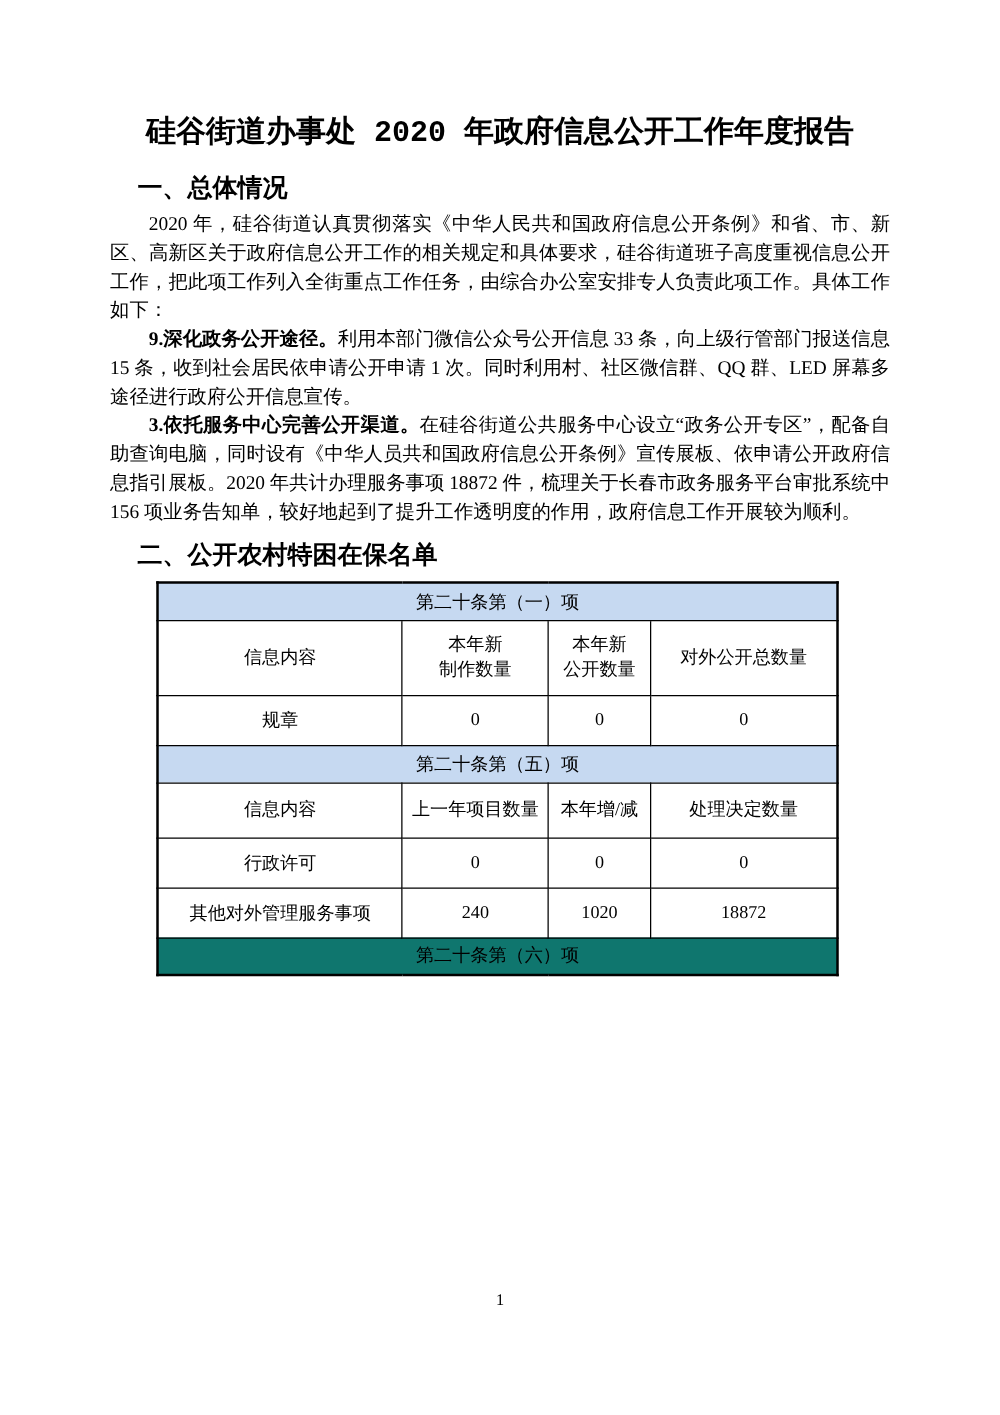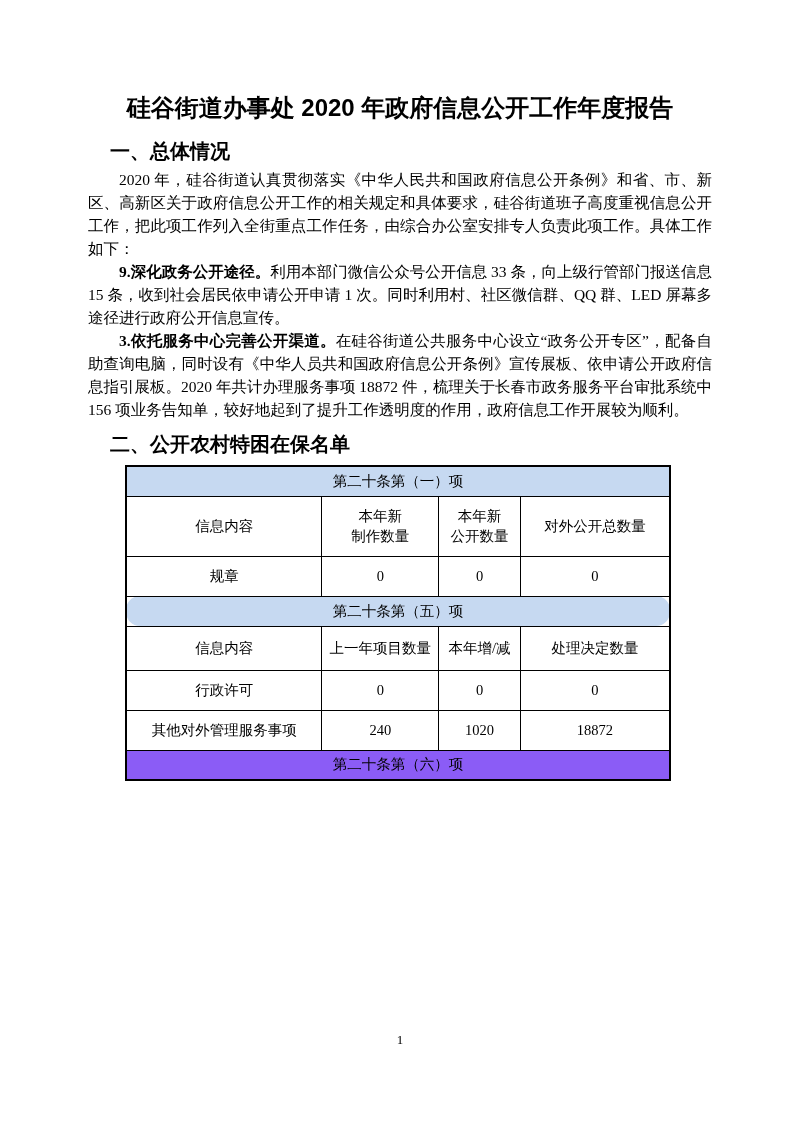--- a/index.html
+++ b/index.html
@@ -17,21 +17,21 @@
     background: #ffffff;
   }
   .content { padding: 92px 88px 0 88px; }
 
   .doc-title {
     font-size: 24px;
     font-weight: bold;
     text-align: center;
     line-height: 32px;
     margin: 0 0 16px 0;
-    font-family: Liberation Sans, sans-serif;
+    font-family: Liberation Mono, monospace;
   }
   .sec-heading {
     font-size: 20px;
     font-weight: bold;
     margin: 6px 0 6px 22px;
     line-height: 22px;
     font-family: Liberation Serif, serif;
   }
   .body-para {
     font-size: 15.5px;
@@ -119,41 +119,41 @@
 公开数量</td>
           <td>对外公开总数量</td>
         </tr>
         <tr class="data-row">
           <td class="label-cell">规章</td>
           <td class="value-cell">0</td>
           <td class="value-cell">0</td>
           <td class="value-cell">0</td>
         </tr>
         <tr class="band-row">
-          <td colspan="4" class="band-cell" style="background: rgb(198, 217, 241); border-radius: 14px;">第二十条第（五）项</td>
+          <td colspan="4" class="band-cell" style="background: rgb(198, 217, 241);">第二十条第（五）项</td>
         </tr>
         <tr class="header-row short">
           <td>信息内容</td>
           <td>上一年项目数量</td>
           <td>本年增/减</td>
           <td>处理决定数量</td>
         </tr>
         <tr class="data-row">
           <td class="label-cell">行政许可</td>
           <td class="value-cell">0</td>
           <td class="value-cell">0</td>
           <td class="value-cell">0</td>
         </tr>
         <tr class="data-row">
           <td class="label-cell">其他对外管理服务事项</td>
           <td class="value-cell">240</td>
           <td class="value-cell">1020</td>
           <td class="value-cell">18872</td>
         </tr>
         <tr class="band-row">
-          <td colspan="4" class="band-cell" style="background: #8b5cf6;">第二十条第（六）项</td>
+          <td colspan="4" class="band-cell" style="background: #0f766e;">第二十条第（六）项</td>
         </tr>
       </tbody>
     </table>
   </div>
 
   <div class="page-number">1</div>
 </div>
 
 </body></html>

